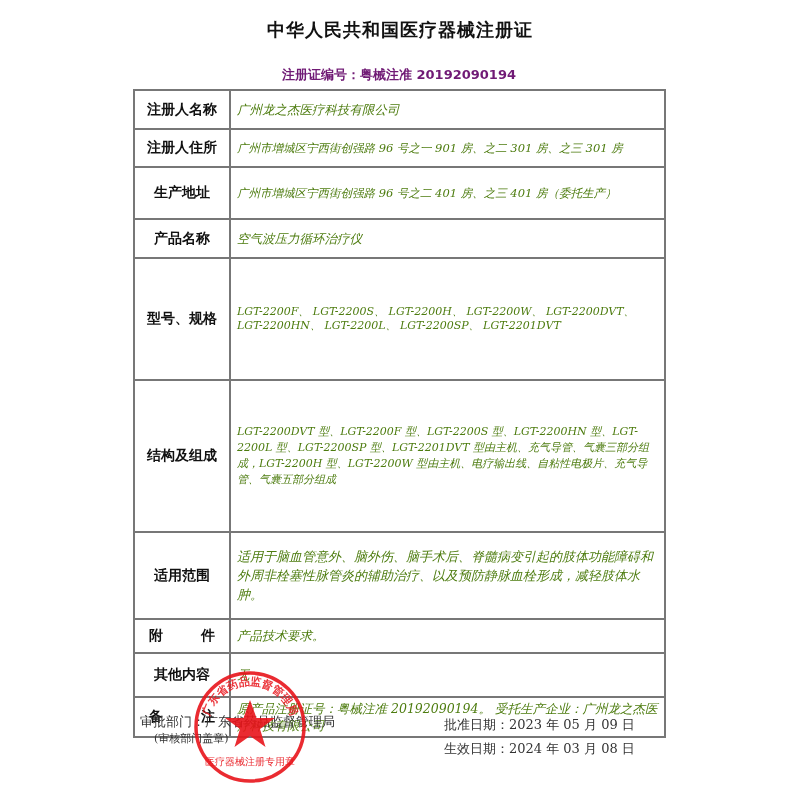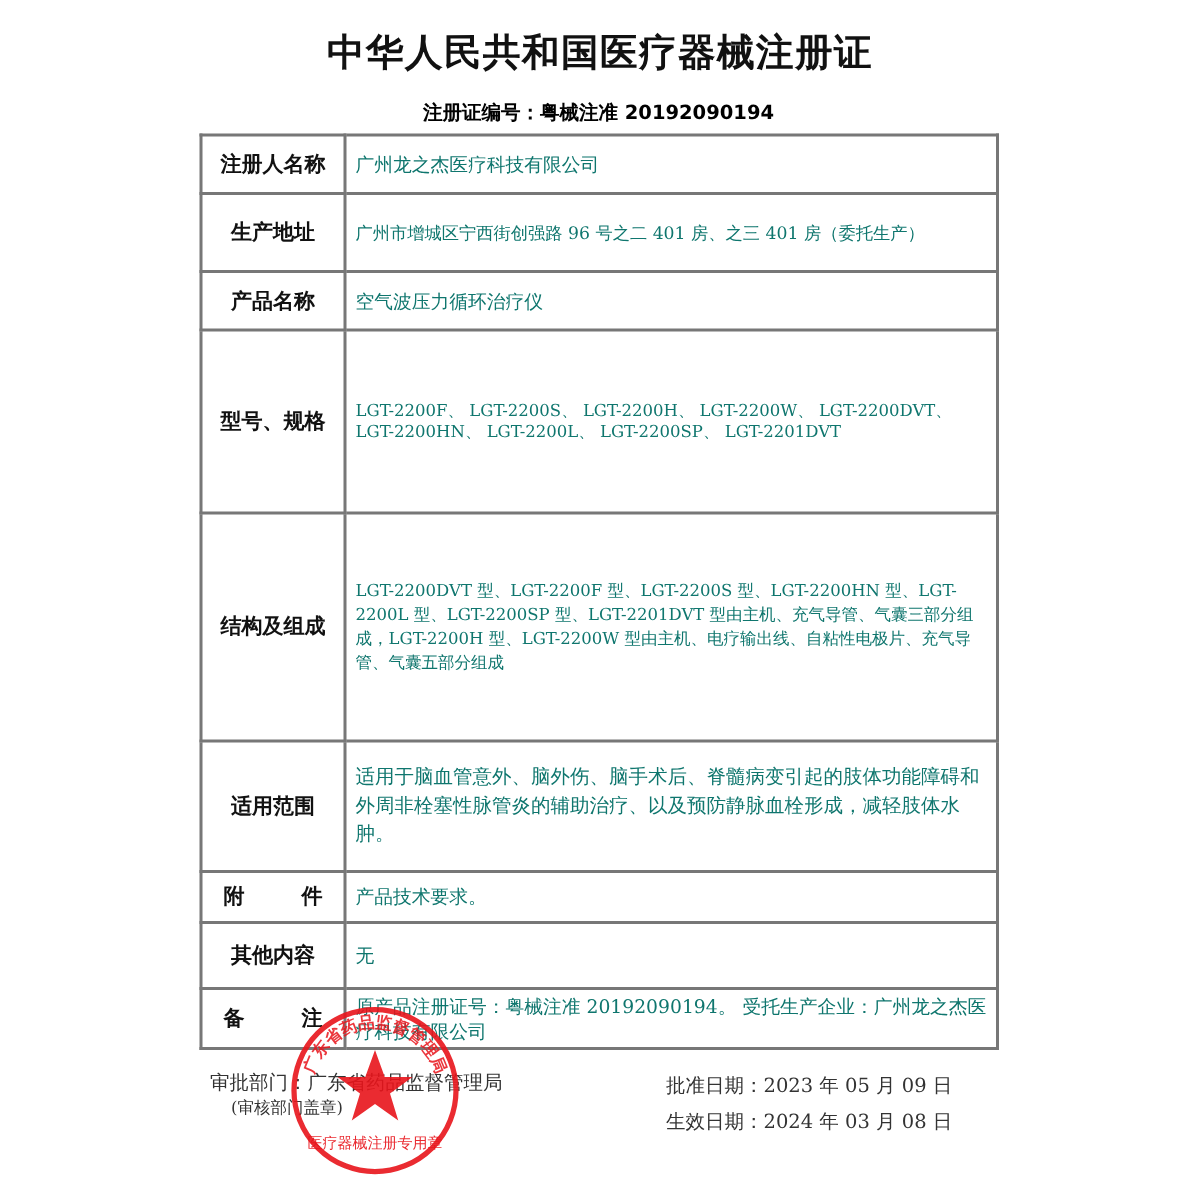--- a/index.html
+++ b/index.html
@@ -1,47 +1,51 @@
 <!DOCTYPE html>
 <html><head>
 <meta charset="utf-8">
 <style>
   html, body { margin:0; padding:0; background:#ffffff; }
   body { width:800px; height:800px; position:relative; overflow:hidden;
          font-family: "DejaVu Serif", "Liberation Serif", serif; color:#1a1a1a; }
   .title { position:absolute; left:0; width:800px; top:18px; text-align:center;
-           font-family:"DejaVu Sans", sans-serif; font-weight:bold; font-size:25px; letter-spacing:1px; color:#111; }
+           font-family:"DejaVu Sans", sans-serif; font-weight:bold; font-size:18px; letter-spacing:1px; color:#111; }
   .regno { position:absolute; left:0; width:798px; top:66px; text-align:center;
-           font-family:"DejaVu Sans", sans-serif; font-weight:bold; font-size:13px; color:#000000; }
+           font-family:"DejaVu Sans", sans-serif; font-weight:bold; font-size:13px; color:#701a75; }
   table.cert { position:absolute; left:133px; top:89px; width:533px; border-collapse:collapse;
                table-layout:fixed; }
   table.cert td { border:2px solid #777; padding:2px 6px; vertical-align:middle; }
   td.lbl { width:82px; text-align:center; font-family:"DejaVu Sans", sans-serif; font-weight:bold;
            font-size:14px; color:#111; padding:0 2px; }
-  td.val { font-size:12.5px; color:#0f766e; line-height:18px; }
+  td.val { font-size:12.5px; color:#4d7c0f; line-height:18px;font-style:italic; }
   td.val.mono { font-size:11px; line-height:14px; }
   .spread { display:flex; justify-content:space-between; padding:0 8px; }
   .footer-left { position:absolute; left:140px; top:713px; font-size:13px; color:#333; }
   .footer-left .sub { margin-top:0; margin-left:14px; font-size:11px; }
   .footer-right { position:absolute; left:444px; top:713px; font-size:13px; color:#333; line-height:24px; }
   .stamp { position:absolute; left:193px; top:670px; width:114px; height:114px; pointer-events:none; }
 </style>
 </head>
 <body>
 
 <div class="title">中华人民共和国医疗器械注册证</div>
 <div class="regno">
   <span>注册证编号：</span><span>粤械注准 20192090194</span>
 </div>
 
 <table class="cert">
   <tbody>
       <tr style="height:39px">
     <td class="lbl">注册人名称</td>
     <td class="val">广州龙之杰医疗科技有限公司</td>
+  </tr>
+  <tr style="height:38px">
+    <td class="lbl">注册人住所</td>
+    <td class="val" style="font-size:11.5px">广州市增城区宁西街创强路 96 号之一 901 房、之二 301 房、之三 301 房</td>
   </tr>
   <tr style="height:52px">
     <td class="lbl">生产地址</td>
     <td class="val" style="font-size:11.5px">广州市增城区宁西街创强路 96 号之二 401 房、之三 401 房（委托生产）</td>
   </tr>
   <tr style="height:39px">
     <td class="lbl">产品名称</td>
     <td class="val">空气波压力循环治疗仪</td>
   </tr>
   <tr style="height:122px">

